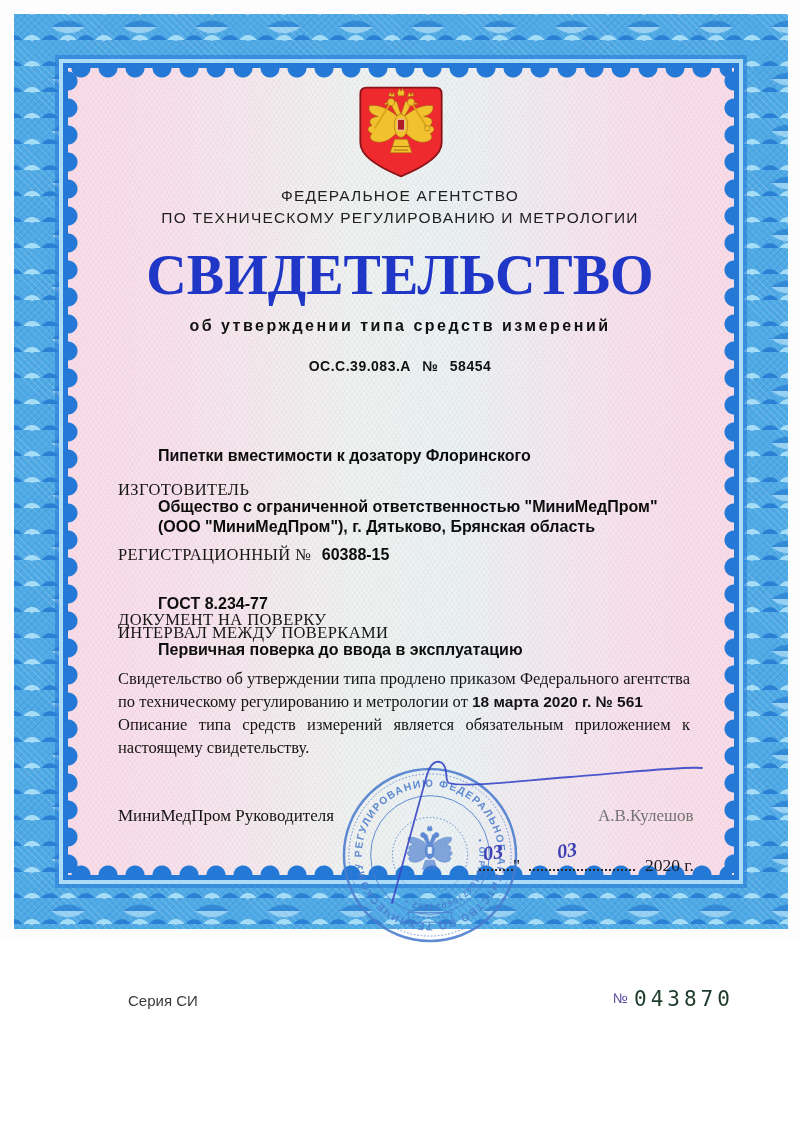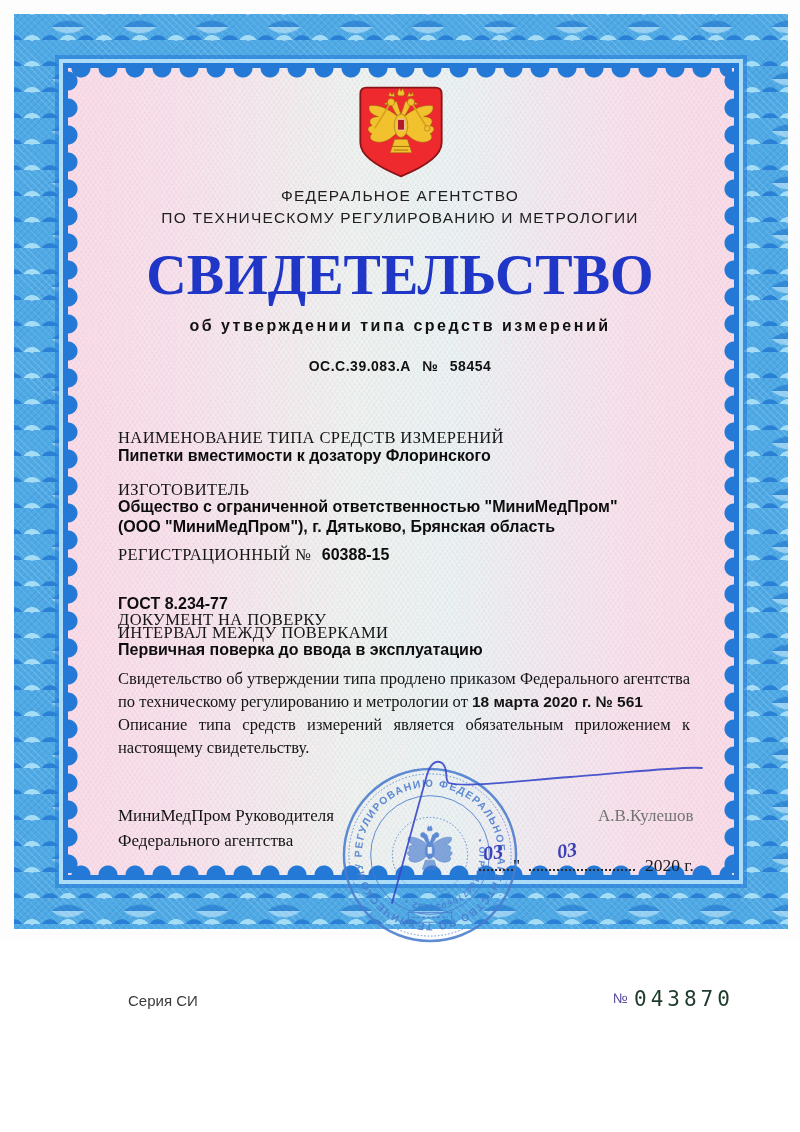--- a/index.html
+++ b/index.html
@@ -53,21 +53,21 @@
 
   .agency{left:0;width:800px;text-align:center;color:#1f1f1f;
     font-size:15.5px;letter-spacing:1.2px;font-weight:500;}
   .title{left:0;width:800px;text-align:center;color:#1f36c6;
     font-family:"Liberation Serif",serif;font-weight:700;font-size:56px;letter-spacing:0px;}
   .subtitle{left:0;width:800px;text-align:center;color:#111;
     font-weight:700;font-size:16px;letter-spacing:2.5px;}
   .docnum{left:0;width:800px;text-align:center;color:#111;
     font-weight:700;font-size:14px;letter-spacing:.5px;word-spacing:7px;}
   .label{font-family:"Liberation Serif",serif;font-size:16.5px;letter-spacing:.4px;color:#161616;}
-  .value{font-weight:700;font-size:16px;color:#0d0d0d;}
+  .value{font-weight:700;font-size:16px;color:#0d0d0d;margin-left:40px;}
   .bold-sm{font-weight:700;font-size:16px;color:#0d0d0d;}
   .para{font-family:"Liberation Serif",serif;font-size:16.5px;line-height:1.42;
     color:#141414;text-align:justify;}
   .para b{font-family:"Liberation Sans",sans-serif;font-size:15.5px;}
 
   .sig-pos{font-family:"Liberation Serif",serif;font-size:17px;line-height:1.45;color:#141414;}
   .sig-name{font-family:"Liberation Serif",serif;font-size:17px;color:#737373;}
 
   .dateline{font-family:"Liberation Serif",serif;font-size:17.5px;color:#1c1c1c;white-space:nowrap;}
   .dotseg{display:inline-block;border-bottom:2px dotted #2b2b2b;height:14px;position:relative;}
@@ -128,21 +128,20 @@
 
     <div class="abs agency" style="top:187px;">ФЕДЕРАЛЬНОЕ АГЕНТСТВО</div>
     <div class="abs title" style="top:243px;">СВИДЕТЕЛЬСТВО</div>
 
     <div class="abs agency" style="top:209px;">ПО ТЕХНИЧЕСКОМУ РЕГУЛИРОВАНИЮ И МЕТРОЛОГИИ</div>
     <div class="abs subtitle" style="top:317px;">об утверждении типа средств измерений</div>
 
     <div class="abs docnum" style="top:358px;">ОС.С.39.083.А № 58454</div>
 
 
-    <div class="abs label" style="left:118px;top:428px;">НАИМЕНОВАНИЕ ТИПА СРЕДСТВ ИЗМЕРЕНИЙ</div>
     <div class="abs value" style="left:118px;top:447px;">Пипетки вместимости к дозатору Флоринского</div>
 
     <div class="abs label" style="left:118px;top:480px;">ИЗГОТОВИТЕЛЬ</div>
     <div class="abs value" style="left:118px;top:498px;">Общество с ограниченной ответственностью "МиниМедПром"</div>
     <div class="abs value" style="left:118px;top:518px;">(ООО "МиниМедПром"), г. Дятьково, Брянская область</div>
 
     <div class="abs" style="left:118px;top:545px;">
       <span class="label">РЕГИСТРАЦИОННЫЙ №</span>
       <span class="value" style="margin-left:6px;">60388-15</span>
     </div>
@@ -154,21 +153,20 @@
     <div class="abs value" style="left:118px;top:641px;">Первичная поверка до ввода в эксплуатацию</div>
 
     <div class="abs para" style="left:118px;top:667px;width:572px;">
       <span>Свидетельство об утверждении типа продлено приказом Федерального агентства по техническому регулированию и метрологии от </span><b>18 марта 2020 г. № 561</b>
     </div>
 
     <div class="abs para" style="left:118px;top:713px;width:572px;">Описание типа средств измерений является обязательным приложением к настоящему свидетельству.</div>
 
     <div class="abs sig-pos" style="left:118px;top:804px;">
       <div>МиниМедПром Руководителя</div>
-      <div>Федерального агентства</div>
     </div>
     <div class="abs sig-name" style="left:598px;top:806px;">А.В.Кулешов</div>
 
     <svg class="abs stamp" viewBox="0 0 180 180">
       <defs>
         <path id="ringOuter" d="M90,21 a69,69 0 1,1 -0.01,0 z"></path>
         <path id="ringInner" d="M90,40 a50,50 0 1,1 -0.01,0 z"></path>
       </defs>
       <g stroke="#4a7cce" fill="none">
         <circle cx="90" cy="90" r="87" stroke-width="2.5"></circle>

